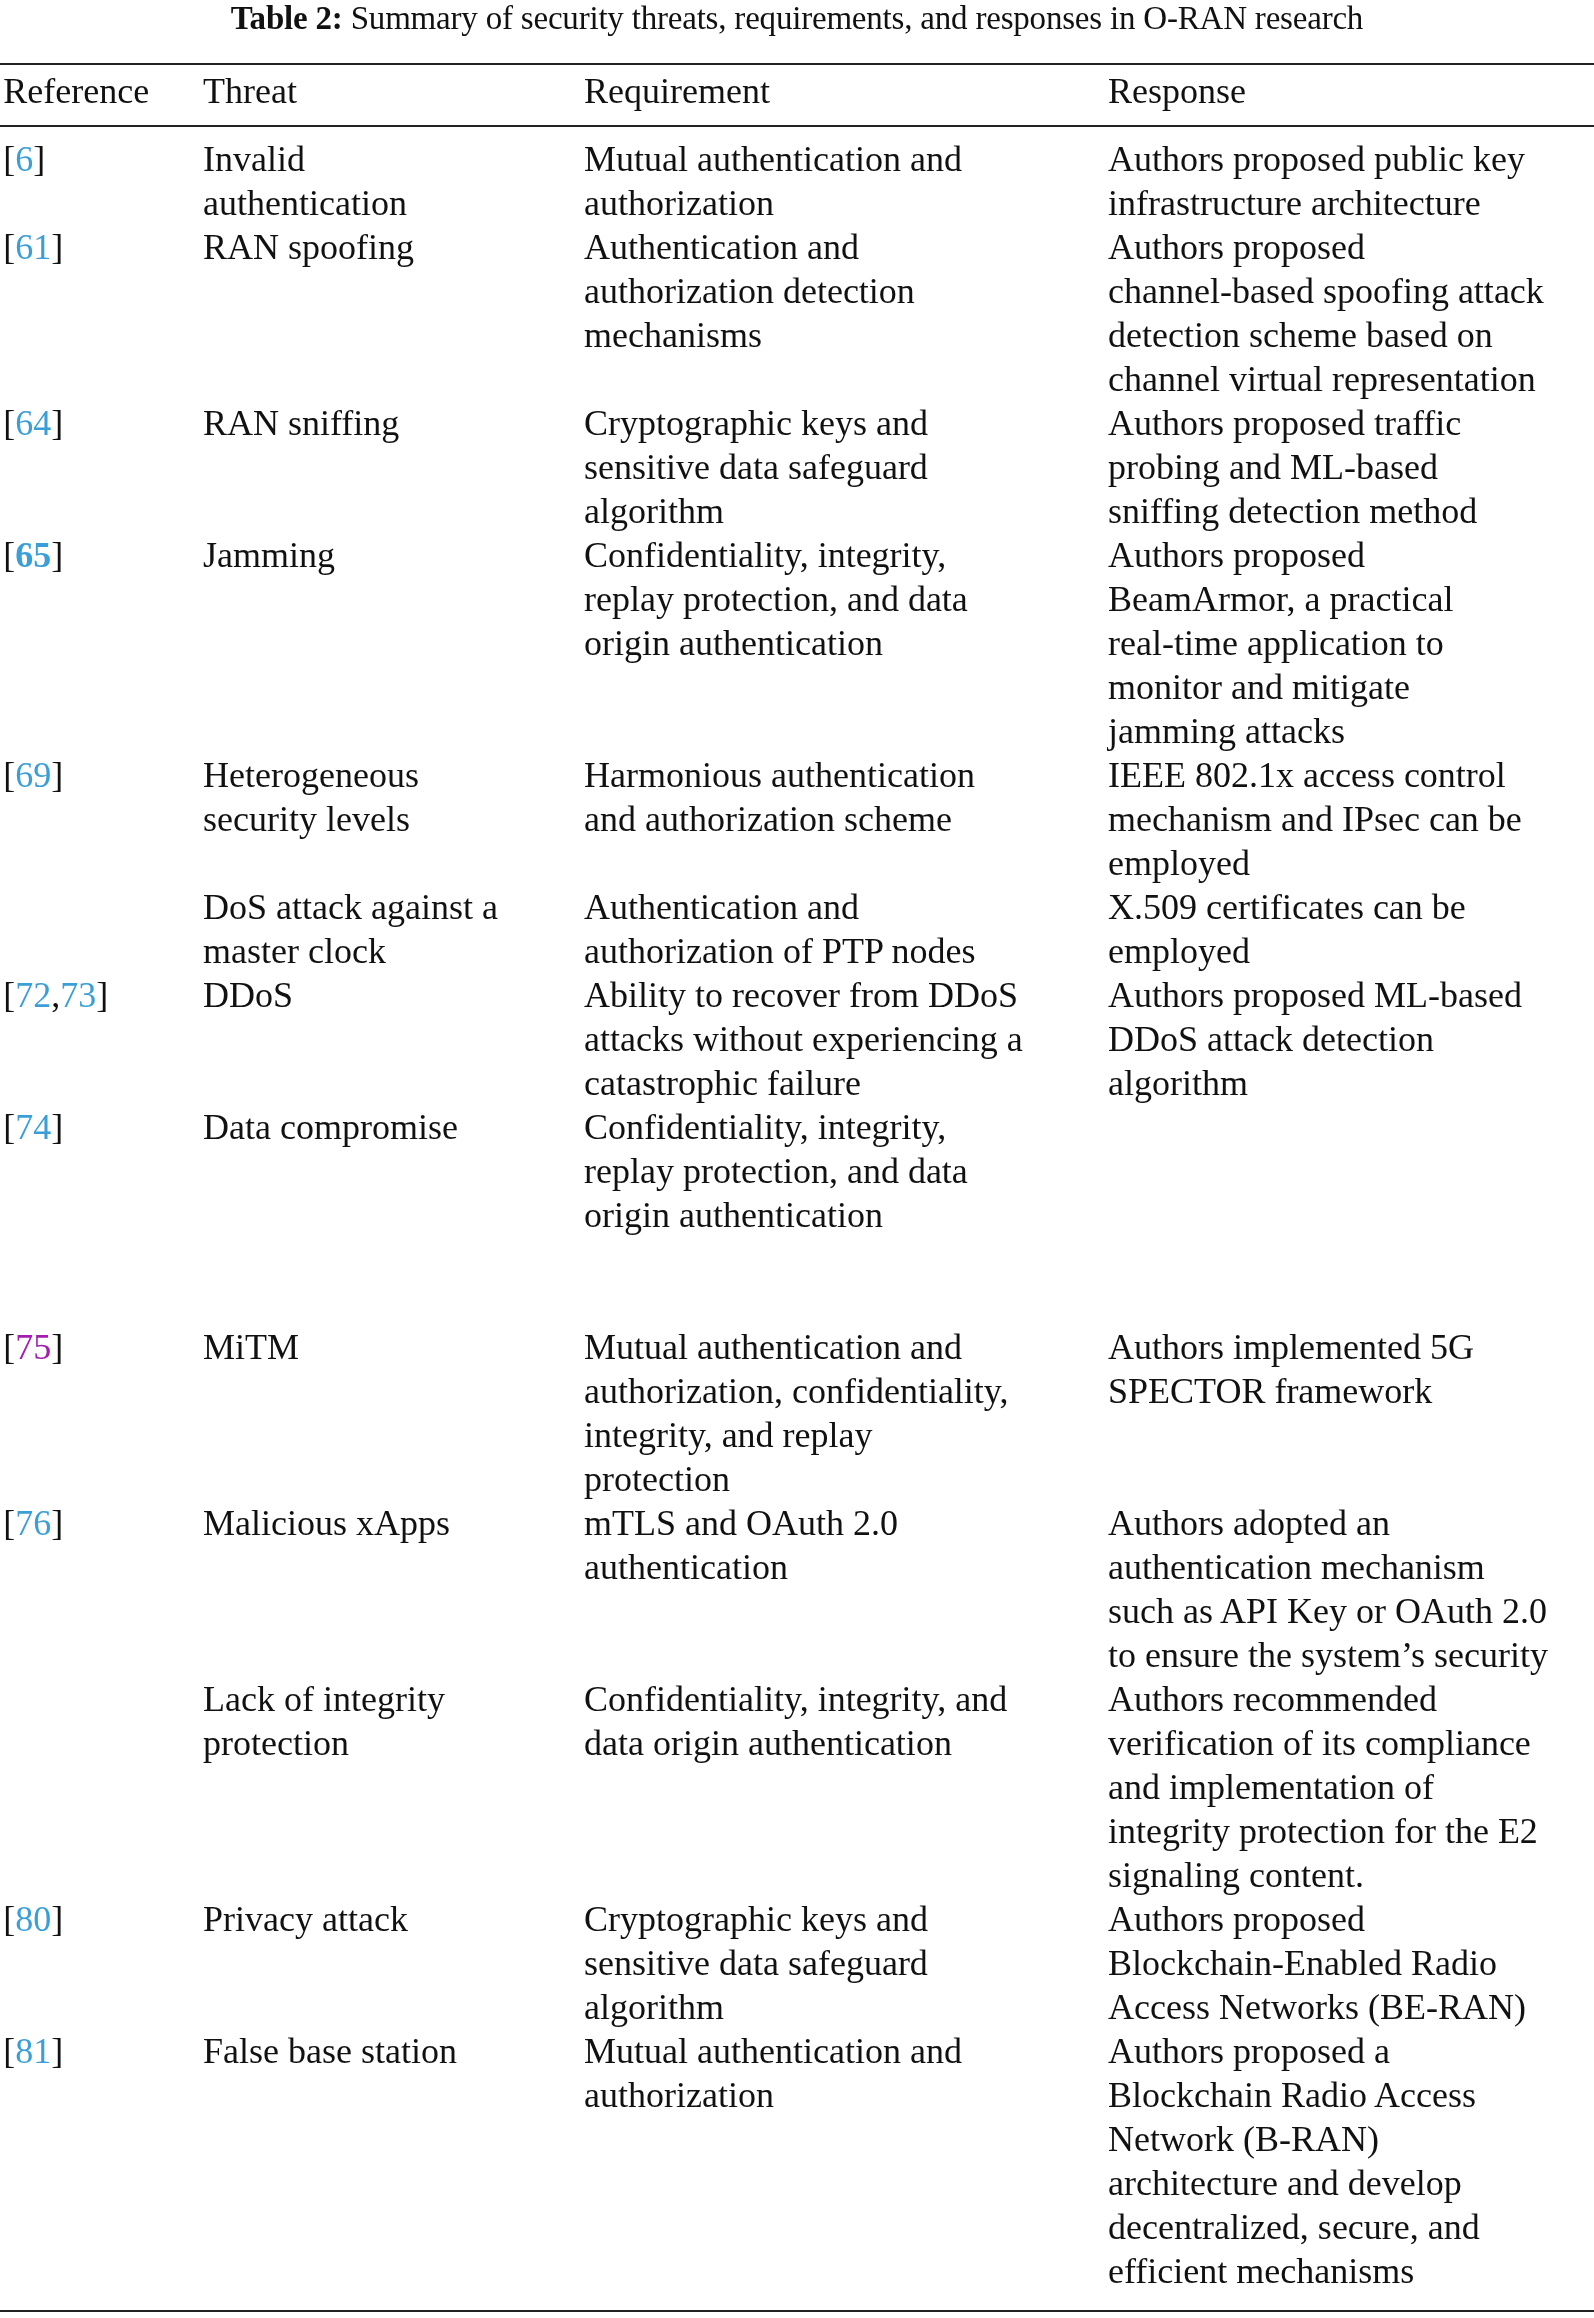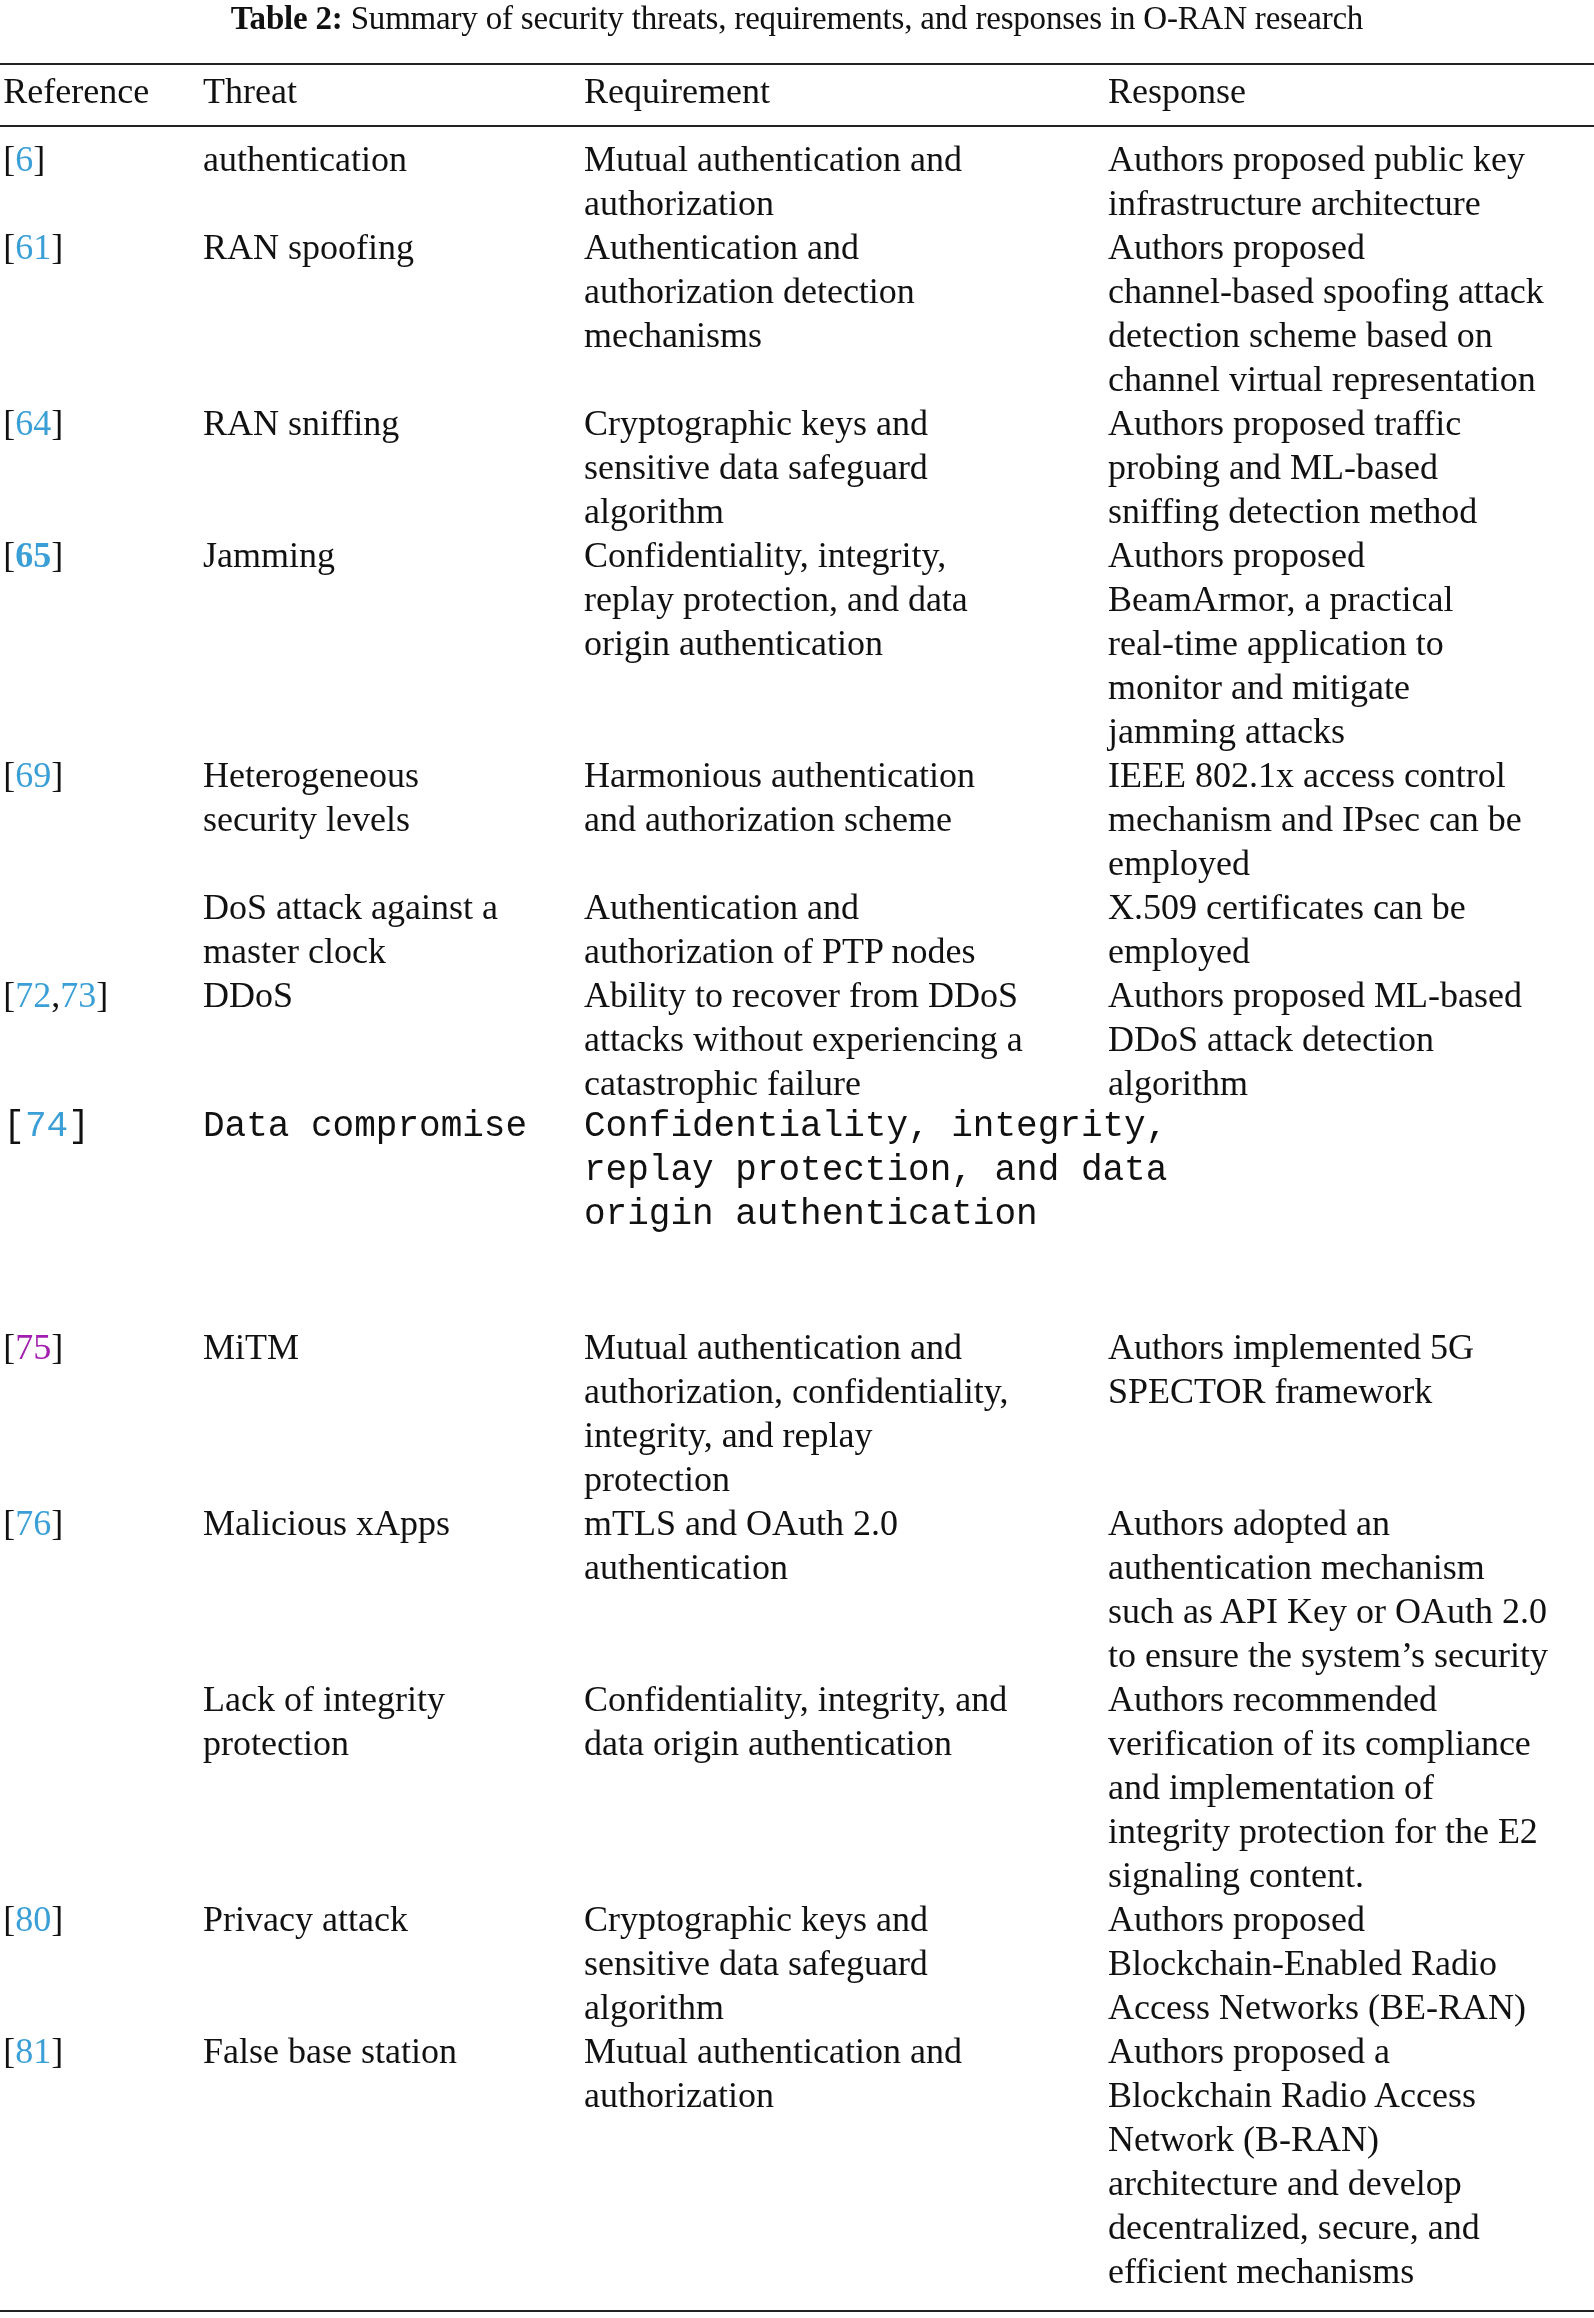--- a/index.html
+++ b/index.html
@@ -49,20 +49,21 @@
   <div class="cell c-req">Requirement</div>
   <div class="cell c-resp">Response</div>
 </div>
 
 <div class="rule mid"></div>
 
 <div class="tbody" id="tbody">
     <div class="row" style="height: 88px;">
       <div class="cell c-ref"><span>[</span><span class="ref-link" style="color: rgb(58, 159, 214);">6</span><span>]</span></div>
       <div class="cell c-threat">
+        <span class="line">Invalid</span>
         <span class="line">authentication</span>
       </div>
       <div class="cell c-req">
         <span class="line">Mutual authentication and</span>
         <span class="line">authorization</span>
       </div>
       <div class="cell c-resp">
         <span class="line">Authors proposed public key</span>
         <span class="line">infrastructure architecture</span>
       </div>
@@ -158,21 +159,21 @@
         <span class="line">Ability to recover from DDoS</span>
         <span class="line">attacks without experiencing a</span>
         <span class="line">catastrophic failure</span>
       </div>
       <div class="cell c-resp">
         <span class="line">Authors proposed ML-based</span>
         <span class="line">DDoS attack detection</span>
         <span class="line">algorithm</span>
       </div>
     </div>
-    <div class="row" style="height: 220px; font-family: Liberation Mono, monospace;">
+    <div class="row" style="height: 220px;">
       <div class="cell c-ref"><span>[</span><span class="ref-link" style="color: rgb(58, 159, 214);">74</span><span>]</span></div>
       <div class="cell c-threat">
         <span class="line">Data compromise</span>
       </div>
       <div class="cell c-req">
         <span class="line">Confidentiality, integrity,</span>
         <span class="line">replay protection, and data</span>
         <span class="line">origin authentication</span>
       </div>
     </div>

